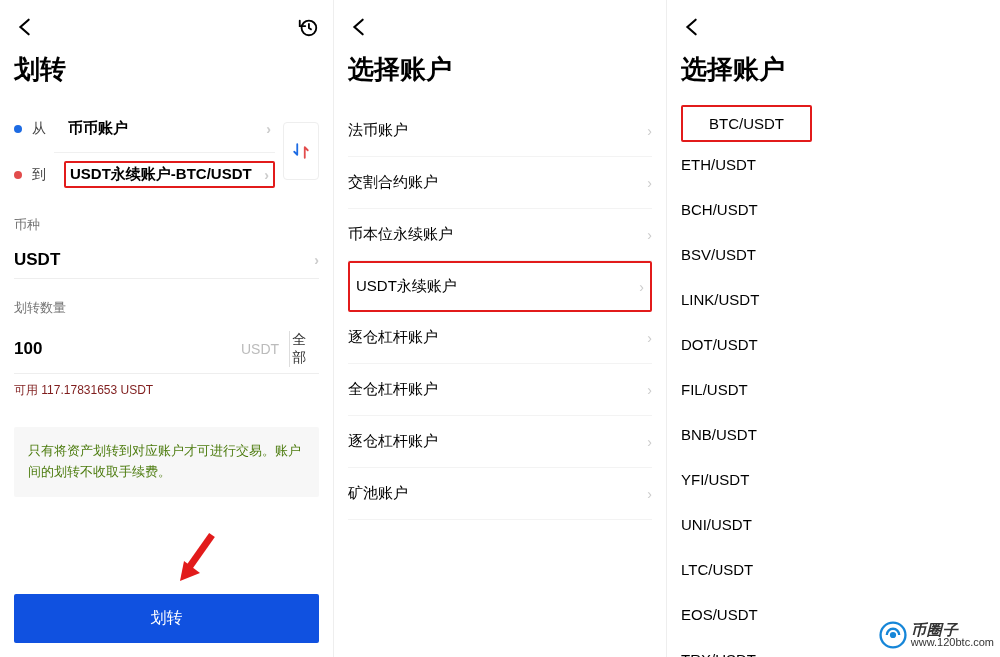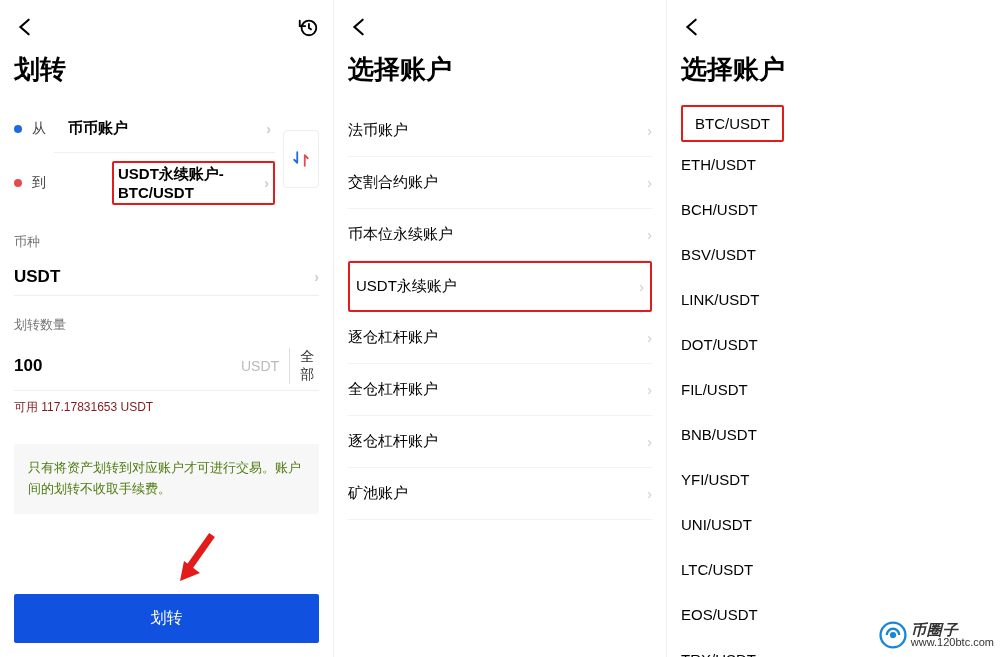--- a/index.html
+++ b/index.html
@@ -14,37 +14,37 @@
   .transfer-box { display: flex; align-items: center; gap: 8px; margin-bottom: 20px; }
   .from-to-col { flex: 1; }
   .ft-row { display: flex; align-items: center; gap: 10px; padding: 8px 0; position: relative; }
   .dot { width: 8px; height: 8px; border-radius: 50%; }
   .dot-blue { background: #1d6be3; }
   .dot-red { background: #e24c4c; }
   .ft-label { font-size: 14px; color: #444; width: 22px; }
   .ft-value { flex: 1; font-size: 15px; font-weight: 600; padding: 6px 4px; display: flex; align-items: center; justify-content: space-between; color: #000; }
   .ft-chev { color: #ccc; font-size: 14px; }
   .ft-sep { border-top: 1px solid #f0f0f0; margin-left: 40px; }
-  .highlight-box { border: 2px solid #e21b1b; border-radius: 2px; padding: 2px 4px; margin-left: 48px; }
+  .highlight-box { border: 2px solid #e21b1b; border-radius: 2px; padding: 2px 4px; }
   .swap-btn { width: 36px; height: 58px; border: 1px solid #eee; border-radius: 4px; display: flex; align-items: center; justify-content: center; cursor: pointer; }
   .section-label { font-size: 13px; color: #737373; margin-bottom: 8px; }
   .coin-field { font-size: 17px; font-weight: 600; padding: 8px 0; border-bottom: 1px solid #eee; margin-bottom: 20px; display:flex; justify-content:space-between; align-items:center;}
   .amount-row { display: flex; align-items: center; border-bottom: 1px solid #eee; padding: 6px 0; }
   .amount-input { flex: 1; font-size: 17px; font-weight: 600; border: none; outline: none; }
   .amount-unit { color: #bbb; font-size: 14px; margin-right: 10px; }
-  .all-btn { font-size: 14px; color: #333; border-left: 1px solid #ddd; padding-left: 10px; cursor: pointer; }
+  .all-btn { font-size: 14px; color: #333; border-left: 1px solid #ddd; padding-left: 2px; cursor: pointer; }
   .available { font-size: 12px; color: #7f1d1d; margin-top: 8px; }
   .note-box { background: #f7f7f7; padding: 14px; font-size: 13px; color: #4d7c0f; margin-top: 28px; line-height: 1.6; border-radius: 2px; }
   .spacer { flex: 1; }
   .submit-btn { background: #1051e0; color: #fff; text-align: center; padding: 14px; font-size: 16px; font-weight: 500; cursor: pointer; border-radius: 2px; margin-top: 10px; }
   .arrow-annot { position: absolute; left: 176px; bottom: 72px; }
   .list-item { padding: 16px 0; border-bottom: 1px solid #f3f3f3; display: flex; justify-content: space-between; align-items: center; font-size: 15px; font-weight: 500; cursor: pointer; }
   .list-item .chevr { color: #ccc; font-size: 14px; }
   .list-item.hl { border: 2px solid #e21b1b; padding: 14px 6px; border-radius: 2px; }
-  .list-item.hl-tight { border: 2px solid #e21b1b; padding: 8px 12px; border-radius: 2px; display: inline-flex; width: auto; border-bottom: 2px solid #e21b1b; }
+  .list-item.hl-tight { border: 2px solid #e21b1b; padding: 8px 26px; border-radius: 2px; display: inline-flex; width: auto; border-bottom: 2px solid #e21b1b; }
   .p3-list { display: flex; flex-direction: column; }
   .p3-item { padding: 14px 0; font-size: 15px; font-weight: 500; cursor: pointer; }
   .watermark { position: absolute; right: 6px; bottom: 8px; display: flex; align-items: center; gap: 4px; }
   .wm-text { font-size: 11px; line-height: 1; color: #333; text-align: left; }
   .wm-text .big { font-size: 15px; font-weight: 700; font-style: italic; letter-spacing: 1px;}
 </style>
 </head>
 <body>
 
 <div class="panel panel-1">

